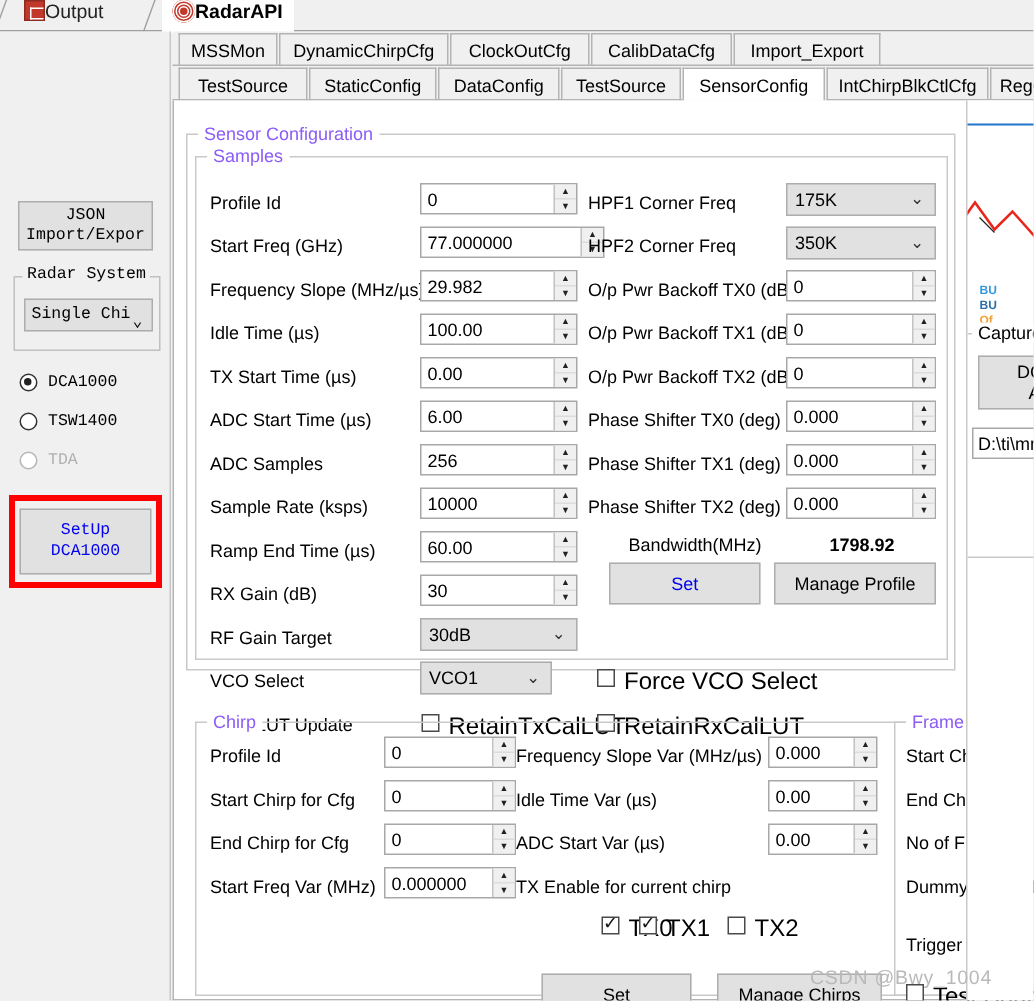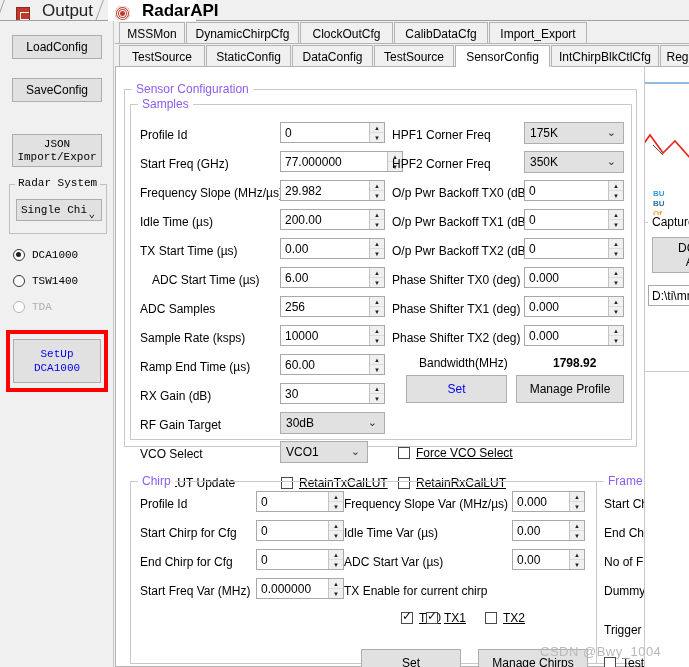--- a/index.html
+++ b/index.html
@@ -11,24 +11,24 @@
     font-family: "Liberation Sans", sans-serif;
     font-size: 12px;
     color: #000;
   }
   #root { position: relative; width: 689px; height: 667px; background: #f0f0f0; }
 
   
   .apptabs { position: absolute; left: 0; top: 0; width: 689px; height: 21px; background: #f0f0f0; }
   .apptab {
     position: absolute; top: 0; height: 21px;
-    display: flex; align-items: flex-end; gap: 12px;
+    display: flex; align-items: flex-start; gap: 0;
     padding: 0 9px 0 7px;
     background: #f0f0f0;
-    font-size: 17px;
+    font-size: 13px;
   }
   .apptab .slash { position: absolute; left: -9px; top: 0; width: 10px; height: 21px;
     border-left: 1px solid #a0a0a0; transform: skewX(-20deg); }
   .apptab-output { left: 9px; width: 92px; color: #222; }
   .apptab-radar { left: 108px; width: 88px; font-weight: bold; color: #000; background: #fff; }
   .apptabs-base { position: absolute; left: 0; top: 20px; width: 689px; height: 1px; background: #a0a0a0; }
   .apptab-radar-mask { position: absolute; left: 108px; top: 20px; width: 88px; height: 2px; background: #fff; }
 
   .ico-output { width: 14px; height: 14px; background: #c0392b; border: 1px solid #8e2b20; position: relative; flex: none; }
   .ico-output::after { content: ""; position: absolute; left: 3px; top: 4px; width: 8px; height: 6px;
@@ -96,21 +96,21 @@
      display: flex; flex-direction: column; flex: none; }
   .spin > div { flex: 1; display: flex; align-items: center; justify-content: center; font-size: 6px; line-height: 6px; color: #222; }
   .spin > div:first-child { border-bottom: 1px solid #dcdcdc; }
 
   .combo { position: absolute; height: 22px; background: #e1e1e1; border: 1px solid #adadad;
      display: flex; align-items: center; font-size: 12px; padding-left: 5px; }
   .combo .arw { position: absolute; right: 7px; top: 3px; font-size: 11px; color: #333; }
 
   .cbx { width: 12px; height: 12px; border: 1px solid #4a4a4a; background: #fff; position: relative; flex: none; display: inline-block; vertical-align: middle; }
   .cbx.on::after { content: "✓"; position: absolute; left: 0px; top: -4px; font-size: 12px; color: #111; }
-  .chk { position: absolute; display: flex; align-items: center; gap: 6px; font-size: 12px; white-space: nowrap; text-decoration: underline; }
+  .chk { position: absolute; display: flex; align-items: flex-start; gap: 6px; font-size: 16px; white-space: nowrap; }
 
   .pbtn { position: absolute; background: #e1e1e1; border: 1px solid #adadad;
      display: flex; align-items: center; justify-content: center; font-size: 12px; cursor: default; }
   .pbtn.blue { color: #0000ee; }
 
   .bwval { position: absolute; font-size: 12px; font-weight: bold; }
 
   
   .rightpane { position: absolute; left: 528px; top: 0px; width: 46px; height: 600px; background: #fff; border-left: 1px solid #c9c9c9; overflow: hidden; }
   .chart { position: absolute; left: -100px; top: 8px; width: 150px; height: 110px; }
@@ -142,22 +142,20 @@
     <div class="apptab apptab-radar">
       <span class="slash"></span>
       <span class="ico-radar"></span>
       <span>RadarAPI</span>
     </div>
     <div class="apptabs-base"></div>
     <div class="apptab-radar-mask"></div>
   </div>
 
   <div class="sidebar">
-    <div class="btn btn-load">LoadConfig</div>
-    <div class="btn btn-save">SaveConfig</div>
     <div class="btn btn-json">
       <span>JSON</span>
       <span>Import/Expor</span>
     </div>
 
     <div class="grp-radarsys">
       <span class="gl">Radar System</span>
       <div class="combo-radarsys">
         <span>Single Chi</span>
         <span class="arw">⌄</span>
@@ -240,37 +238,37 @@
       <div class="field" style="left:164px; top:113px; width:105px;">
         <span class="v">29.982</span>
         <span class="spin">
             <div>▲</div>
             <div>▼</div>
           </span>
       </div>
 
       <div class="lbl" style="left:24px; top:148px;">Idle Time (µs)</div>
       <div class="field" style="left:164px; top:142px; width:105px;">
-        <span class="v">200.00</span>
+        <span class="v">100.00</span>
         <span class="spin">
             <div>▲</div>
             <div>▼</div>
           </span>
       </div>
 
       <div class="lbl" style="left:24px; top:177px;">TX Start Time (µs)</div>
       <div class="field" style="left:164px; top:171px; width:105px;">
         <span class="v">0.00</span>
         <span class="spin">
             <div>▲</div>
             <div>▼</div>
           </span>
       </div>
 
-      <div class="lbl" style="left:24px; top:206px;margin-left:12px;">ADC Start Time (µs)</div>
+      <div class="lbl" style="left:24px; top:206px;">ADC Start Time (µs)</div>
       <div class="field" style="left:164px; top:200px; width:105px;">
         <span class="v">6.00</span>
         <span class="spin">
             <div>▲</div>
             <div>▼</div>
           </span>
       </div>
 
       <div class="lbl" style="left:24px; top:235px;">ADC Samples</div>
       <div class="field" style="left:164px; top:229px; width:105px;">

